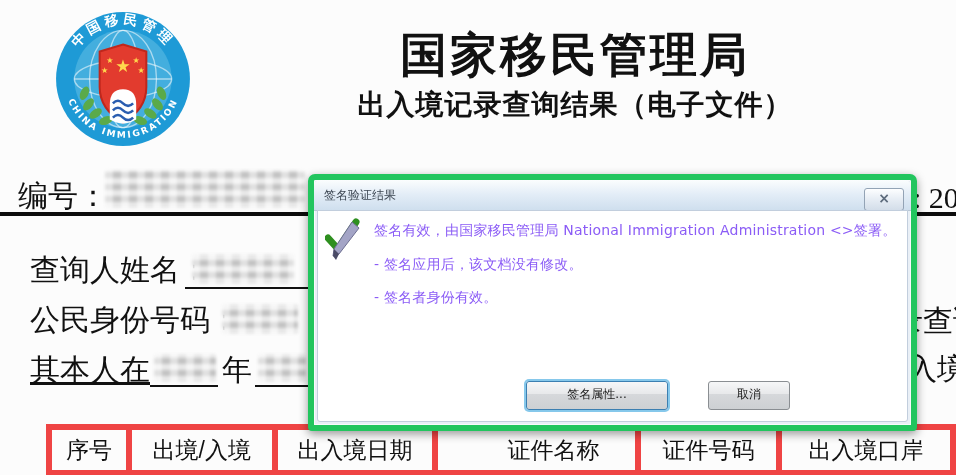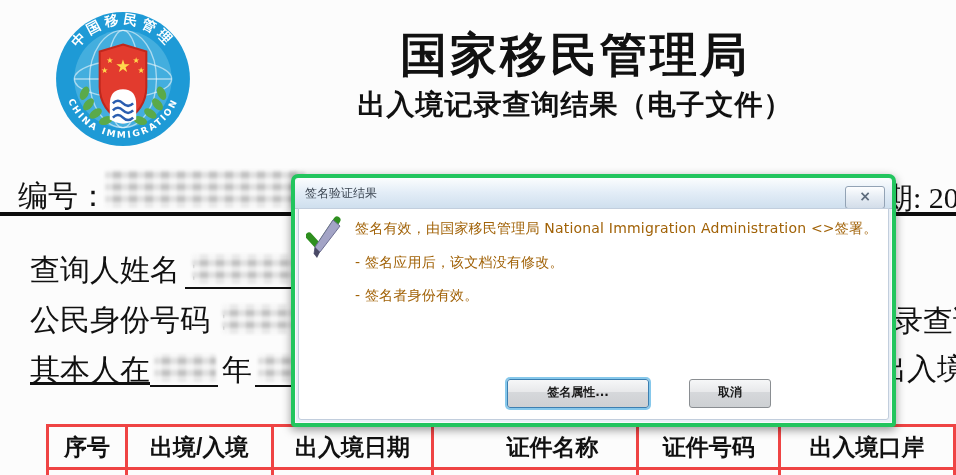--- a/index.html
+++ b/index.html
@@ -27,22 +27,22 @@
   .blob{
     position:absolute;background:#dcdcdc;border-radius:3px;z-index:1;
     background-image:
       repeating-linear-gradient(0deg, rgba(255,255,255,.55) 0 6px, rgba(0,0,0,.05) 6px 12px),
       repeating-linear-gradient(90deg, rgba(255,255,255,.45) 0 8px, rgba(0,0,0,.07) 8px 16px);
     filter:blur(1.5px);
   }
   .u-line{position:absolute;height:2px;background:#111;z-index:1;}
   
   .dialog{
-    position:absolute;left:291px;top:174px;width:597px;height:245px;z-index:10;
-    background:#e9eff6;border:4px solid #22c55e;border-radius:7px 7px 4px 4px;
+    position:absolute;left:308px;top:174px;width:597px;height:245px;z-index:10;
+    background:#e9eff6;border:6px solid #22c55e;border-radius:7px 7px 4px 4px;
     box-shadow:0 3px 10px rgba(0,0,0,.4), inset 0 0 0 1px rgba(255,255,255,.7);
     font-family:"DejaVu Sans","Liberation Sans",sans-serif;
   }
   .dlg-titlebar{
     position:absolute;left:0;top:0;right:0;height:30px;
     background:linear-gradient(#fbfdfe,#e3edf7 48%,#cfdfee);
     border-radius:6px 6px 0 0;border-bottom:1px solid #b9c7d6;
   }
   .dlg-title{position:absolute;left:10px;top:7px;font-size:12px;color:#3c4652;}
   .dlg-close{
@@ -50,42 +50,42 @@
     background:linear-gradient(#fdfeff,#e8eef5 45%,#d3dde9);
     border:1px solid #93a3b5;border-radius:3px;
     text-align:center;line-height:19px;font-size:14px;font-weight:bold;color:#5d6b7c;
     cursor:default;
   }
   .dlg-body{
     position:absolute;left:3px;right:3px;top:30px;bottom:3px;
     background:#ffffff;border:1px solid #c2cedd;border-radius:0 0 3px 3px;
   }
   .dlg-icon{position:absolute;left:11px;top:36px;}
-  .dlg-line{position:absolute;left:60px;font-size:14px;color:#a16207;white-space:nowrap;letter-spacing:.2px;}
+  .dlg-line{position:absolute;left:60px;font-size:14px;color:#8b5cf6;white-space:nowrap;letter-spacing:.2px;}
   .dlg-line.l1{top:42px;}
   .dlg-line.l2{top:76px;}
   .dlg-line.l3{top:109px;}
   .dlg-btn{
     position:absolute;top:201px;height:27px;
     background:linear-gradient(#f6f7f8,#e7e8ea 45%,#d6d8db 46%,#cdd0d3);
     border:1px solid #8a8e92;border-radius:3px;
     font-size:12px;color:#1a1a1a;text-align:center;line-height:25px;
-    font-family:"DejaVu Sans","Liberation Sans",sans-serif;cursor:default;font-weight:bold;
+    font-family:"DejaVu Sans","Liberation Sans",sans-serif;cursor:default;
   }
   .dlg-btn.props{left:212px;width:140px;border-color:#3c7fb1;box-shadow:0 0 0 2px rgba(94,182,228,.75);}
   .dlg-btn.cancel{left:394px;width:80px;}
   
   .rec-table{
     position:absolute;left:46px;top:424px;z-index:2;
     border-collapse:collapse;table-layout:fixed;
     font-family:"Liberation Sans","DejaVu Sans",sans-serif;
   }
   .rec-table td{
-    border:3px solid #ef4444;height:40px;text-align:center;
-    font-size:23px;font-weight:bold;white-space:nowrap;padding:0 2px;
+    border:6px solid #ef4444;height:40px;text-align:center;
+    font-size:23px;font-weight:normal;white-space:nowrap;padding:0 2px;
   }
   .rec-table tr.empty td{height:14px;border-top-width:2px;}
 </style>
 </head>
 <body>
 
 <div class="stage">
 
   <svg class="logo" width="142" height="142" viewBox="0 0 140 140">
     <defs>

